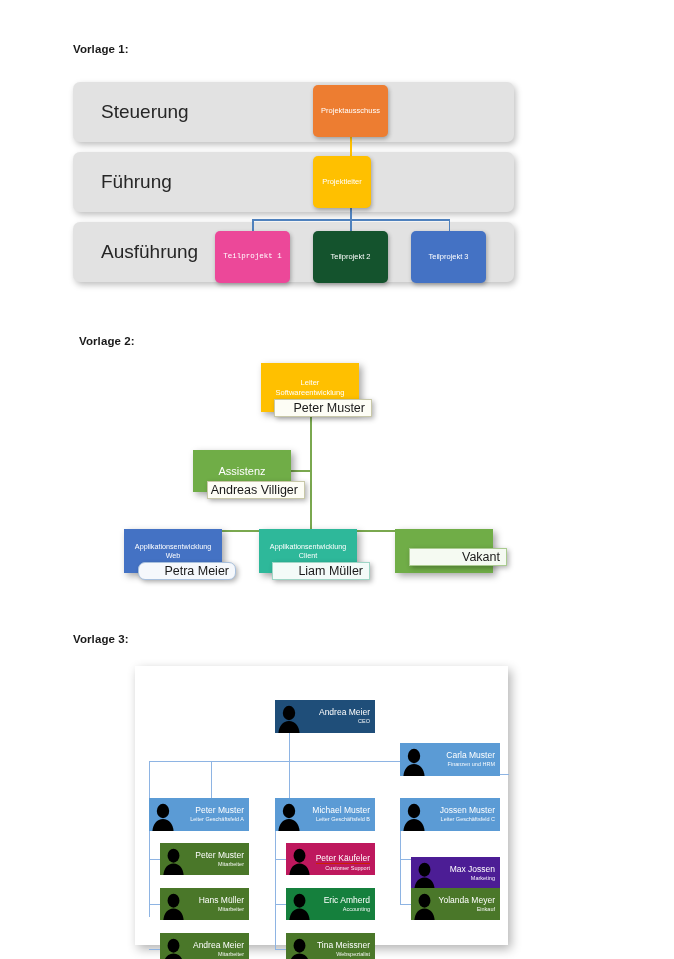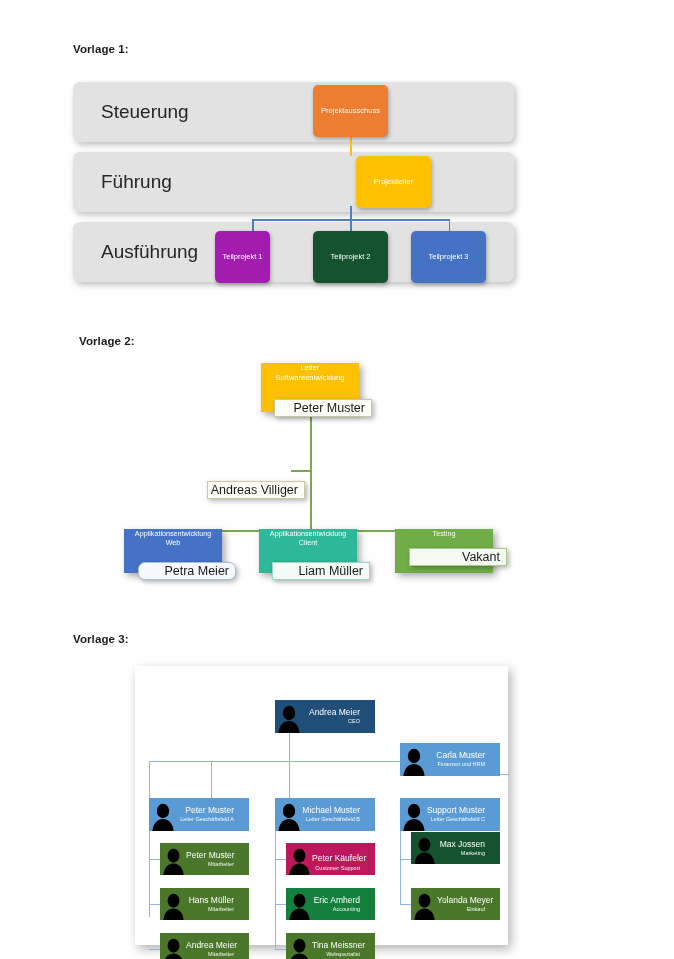--- a/index.html
+++ b/index.html
@@ -41,21 +41,21 @@
     line-height:1.25;
     padding:2px;
     box-sizing:border-box;
   }
   .connector{position:absolute;}
 
   
   #v2{position:absolute;left:0;top:325px;width:674px;height:290px;}
   .v2box{
     position:absolute;
-    display:flex;justify-content:center;
+    display:flex;align-items:center;justify-content:center;
     text-align:center;color:#ffffff;
     box-shadow:3px 3px 7px rgba(0,0,0,0.35);
     line-height:1.3;
     box-sizing:border-box;
   }
   .v2name{
     position:absolute;
     background:#fdfdf5;
     border:1px solid #c8c8a8;
     color:#1a1a1a;
@@ -82,21 +82,21 @@
     overflow:hidden;
   }
   .pbox .av{
     width:26px;height:100%;
     position:relative;flex:0 0 26px;
   }
   .pbox .av svg{position:absolute;left:2px;bottom:0;}
   .pbox .txt{
     flex:1;
     text-align:right;
-    padding-right:15px;
+    padding-right:5px;
     color:#ffffff;
     line-height:1.15;
     overflow:hidden;
   }
   .pbox .nm{font-size:8.5px;display:block;white-space:nowrap;}
   .pbox .rl{font-size:5.5px;display:block;white-space:nowrap;opacity:.95;}
   .nm.misspelled{
     border-bottom:1px solid #cc2200;
     display:inline-block;
   }
@@ -125,25 +125,25 @@
 
   <div class="connector" style="left:350px;top:206px;width:1.5px;height:26px;background:#4f81bd;"></div>
   <div class="connector" style="left:252px;top:219px;width:198px;height:1.5px;background:#4f81bd;"></div>
   <div class="connector" style="left:252px;top:219px;width:1.5px;height:13px;background:#4f81bd;"></div>
   <div class="connector" style="left:448.5px;top:219px;width:1.5px;height:13px;background:#4f81bd;"></div>
 
   <div class="rbox" style="left:313px;top:85px;width:75px;height:52px;background:#ed7d31;">
     <span>Projektausschuss</span>
   </div>
 
-  <div class="rbox" style="left:313px;top:156px;width:75px;height:52px;background:#ffc000;margin-left:43px;">
+  <div class="rbox" style="left:313px;top:156px;width:58px;height:52px;background:#ffc000;">
     <span>Projektleiter</span>
   </div>
 
-  <div class="rbox" style="left:215px;top:231px;width:55px;height:52px;background:#a21caf;">
+  <div class="rbox" style="left:215px;top:231px;width:75px;height:52px;background:#ec4899;font-family:Liberation Mono, monospace;">
     <span>Teilprojekt 1</span>
   </div>
   <div class="rbox" style="left:313px;top:231px;width:75px;height:52px;background:#14532d;">
     <span>Teilprojekt 2</span>
   </div>
   <div class="rbox" style="left:411px;top:231px;width:75px;height:52px;background:#4472c4;">
     <span>Teilprojekt 3</span>
   </div>
 </div>
 
@@ -161,20 +161,23 @@
   <div class="v2line" style="left:444.4px;top:205px;width:1.6px;height:19px;"></div>
 
   <div class="v2box" style="left:261px;top:38px;width:98px;height:49px;background:#ffc000;font-size:7.5px;">
     <div>
       <span>Leiter</span><br>
       <span>Softwareentwicklung</span>
     </div>
   </div>
   <div class="v2name" style="left:274px;top:74px;width:98px;height:18px;">Peter Muster</div>
 
+  <div class="v2box" style="left:193px;top:125px;width:98px;height:42px;background:#70ad47;font-size:11px;">
+    <div>Assistenz</div>
+  </div>
   <div class="v2name" style="left:207px;top:156px;width:98px;height:18px;">Andreas Villiger</div>
 
   <div class="v2box" style="left:124px;top:204px;width:98px;height:44px;background:#4472c4;font-size:7.2px;">
     <div>
       <span>Applikationsentwicklung</span><br>
       <span>Web</span>
     </div>
   </div>
   <div class="v2name" style="left:138px;top:237px;width:98px;height:18px;background:#f5f8fc;border-color:#a8c0dd;border-radius:7px;">Petra Meier</div>
 
@@ -352,26 +355,26 @@
     </div>
 
     <div class="pbox" style="left:265px;top:132px;width:100px;height:33px;background:#5b9bd5;">
       <div class="av">
         <svg width="24" height="29" viewBox="0 0 24 29" aria-hidden="true">
           <ellipse cx="12" cy="9" rx="6.2" ry="7.2" fill="#000"></ellipse>
           <path d="M12 17c-6.2 0-10 5.2-10.6 12h21.2C22 22.2 18.2 17 12 17z" fill="#000"></path>
         </svg>
       </div>
       <div class="txt">
-        <span class="nm">Support Muster</span>
+        <span class="nm">Jossen Muster</span>
         <span class="rl">Leiter Geschäftsfeld C</span>
       </div>
     </div>
 
-    <div class="pbox" style="left:276px;top:166px;width:89px;height:32px;background:#14532d;">
+    <div class="pbox" style="left:276px;top:191px;width:89px;height:32px;background:#4c1d95;">
       <div class="av">
         <svg width="23" height="28" viewBox="0 0 24 29" aria-hidden="true">
           <ellipse cx="12" cy="9" rx="6.2" ry="7.2" fill="#000"></ellipse>
           <path d="M12 17c-6.2 0-10 5.2-10.6 12h21.2C22 22.2 18.2 17 12 17z" fill="#000"></path>
         </svg>
       </div>
       <div class="txt">
         <span class="nm">Max Jossen</span>
         <span class="rl">Marketing</span>
       </div>

